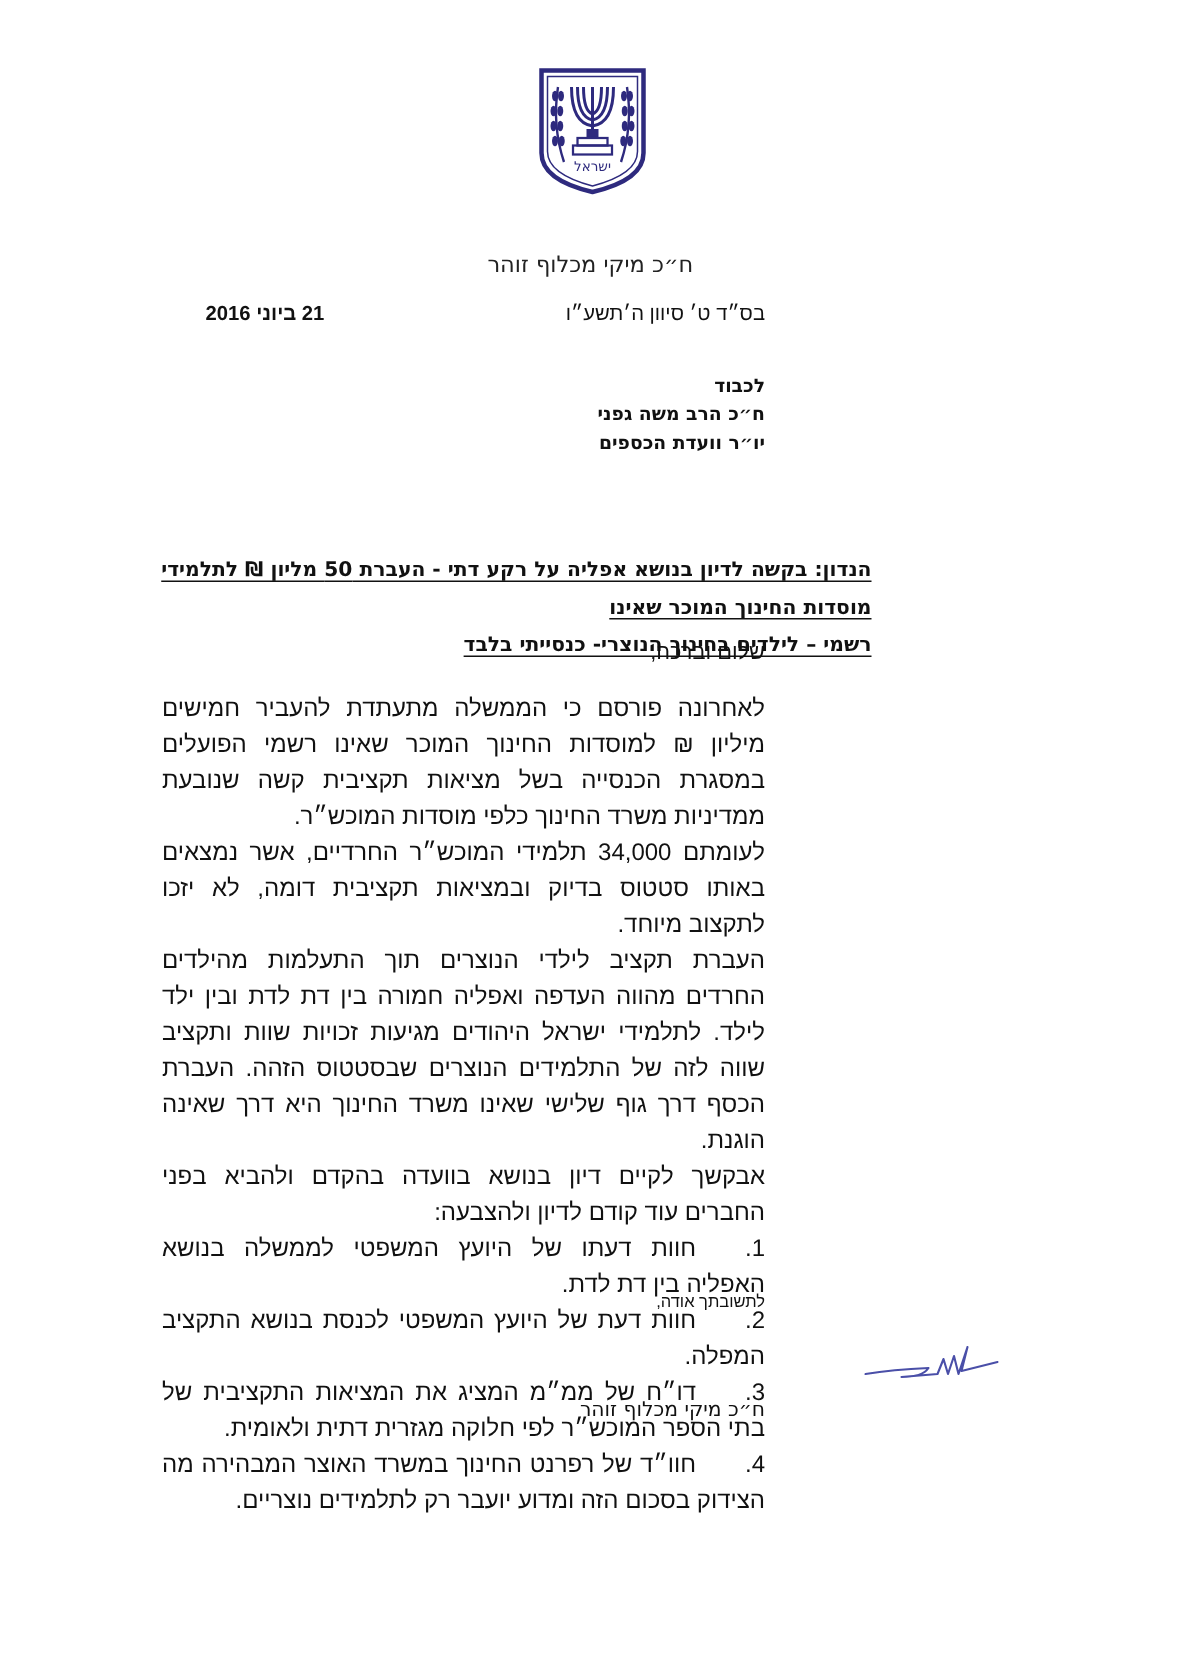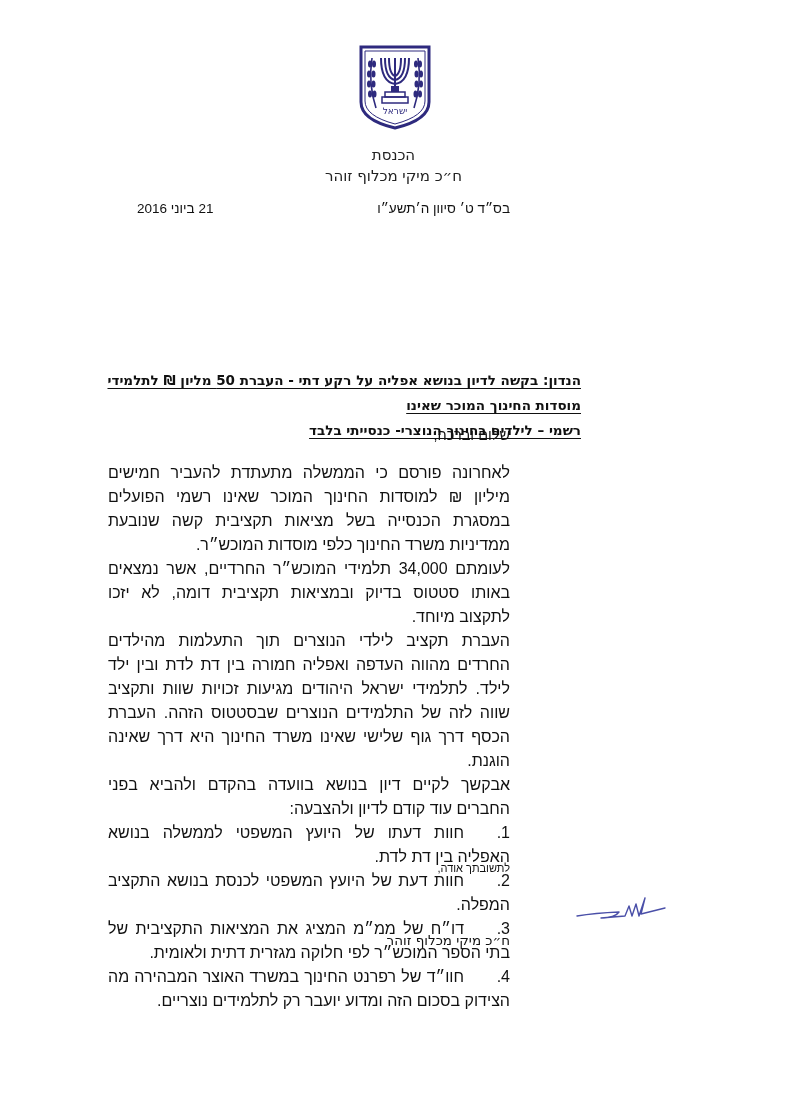--- a/index.html
+++ b/index.html
@@ -4,21 +4,21 @@
   <style>
     html, body { margin: 0; padding: 0; background: #ffffff; }
     body { width: 787px; height: 1116px; position: relative; overflow: hidden; color: #111; }
     .page { position: absolute; left: 0; top: 0; width: 643px; height: 1116px; direction: rtl; }
     .emblem { position: absolute; left: 358px; top: 44px; width: 74px; height: 86px; }
     .hdr { position: absolute; left: 0; width: 787px; text-align: center; font-family: "DejaVu Sans", sans-serif; font-size: 15px; color: #222; }
     .hdr1 { top: 146px; }
     .hdr2 { top: 167px; }
     .abs { position: absolute; font-family: "Liberation Sans", sans-serif; font-size: 13.5px; white-space: nowrap; }
     .date-heb { right: 133px; top: 201px; }
-    .date-greg { left: 137px; top: 201px; font-weight: normal; direction: rtl; text-align: center; }
+    .date-greg { left: 137px; top: 201px; font-weight: bold; direction: rtl; text-align: center; }
     .addr { position: absolute; right: 133px; top: 247px; font-family: "DejaVu Sans", sans-serif; font-weight: bold; font-size: 12.5px; line-height: 19px; text-align: right; }
     .subject { position: absolute; left: 84px; right: 62px; top: 340px; font-family: "DejaVu Sans", sans-serif; font-weight: bold; font-size: 13.5px; line-height: 25px; text-align: right; margin-top: 28px; }
     .subject span { text-decoration: underline; text-underline-offset: 3px; }
     .greeting { position: absolute; right: 133px; top: 427px; font-family: "Liberation Sans", sans-serif; font-size: 14.5px; }
     .body { position: absolute; left: 108px; right: 133px; top: 461px; font-family: "Liberation Sans", sans-serif; font-size: 16px; line-height: 24px; text-align: justify; text-align-last: right; }
     .body p { margin: 0; }
     .list-item { position: relative; padding-right: 0; }
     .list-item .num { display: inline-block; width: 46px; text-align: right; }
     .closing { position: absolute; right: 133px; top: 862px; font-family: "Liberation Sans", sans-serif; font-size: 11px; }
     .signature { position: absolute; left: 575px; top: 896px; width: 92px; height: 26px; }
@@ -59,26 +59,30 @@
       <path d="M31 14 Q31 30 37 32 Q43 30 43 14"></path>
       <path d="M27 14 Q27 34 37 36 Q47 34 47 14"></path>
       <path d="M23 14 Q23 38 37 40 Q51 38 51 14"></path>
     </g>
     <rect x="33" y="42" width="8" height="6" fill="#2e2a7e"></rect>
     <rect x="27" y="48" width="20" height="5" fill="none" stroke="#2e2a7e" stroke-width="1.5"></rect>
     <rect x="24" y="53" width="26" height="6" fill="none" stroke="#2e2a7e" stroke-width="1.5"></rect>
     <text x="37" y="70" font-family="DejaVu Sans, sans-serif" font-size="9" fill="#2e2a7e" text-anchor="middle" direction="rtl">ישראל</text>
   </svg>
 
-  <div class="hdr hdr1">הכנסת</div>
   <div class="hdr hdr2">ח״כ מיקי מכלוף זוהר</div>
 
   <div class="abs date-heb">בס״ד ט׳ סיוון ה׳תשע״ו</div>
   <div class="abs date-greg">21 ביוני 2016</div>
 
+  <div class="addr">
+    <div>לכבוד</div>
+    <div>ח״כ הרב משה גפני</div>
+    <div>יו״ר וועדת הכספים</div>
+  </div>
 
   <div class="subject">
     <div><span>הנדון: בקשה לדיון בנושא  אפליה על רקע דתי - העברת 50 מליון ₪ לתלמידי מוסדות החינוך המוכר שאינו</span></div>
     <div><span>רשמי – לילדים בחינוך הנוצרי- כנסייתי בלבד</span></div>
   </div>
 
   <div class="greeting">שלום וברכה,</div>
 
   <div class="body">
     <p>לאחרונה  פורסם כי הממשלה מתעתדת להעביר חמישים מיליון ₪ למוסדות החינוך המוכר שאינו רשמי הפועלים במסגרת הכנסייה בשל מציאות תקציבית קשה שנובעת ממדיניות משרד החינוך כלפי מוסדות המוכש״ר.</p>

